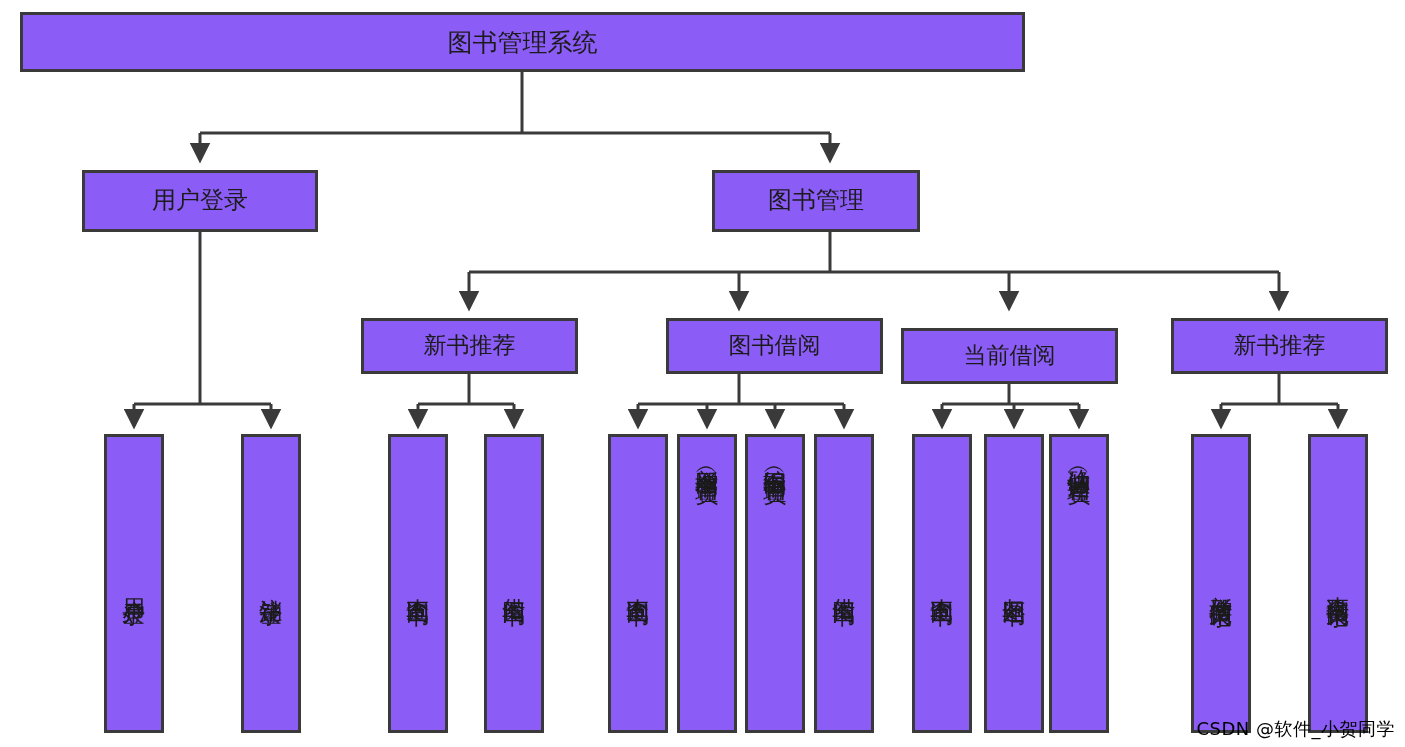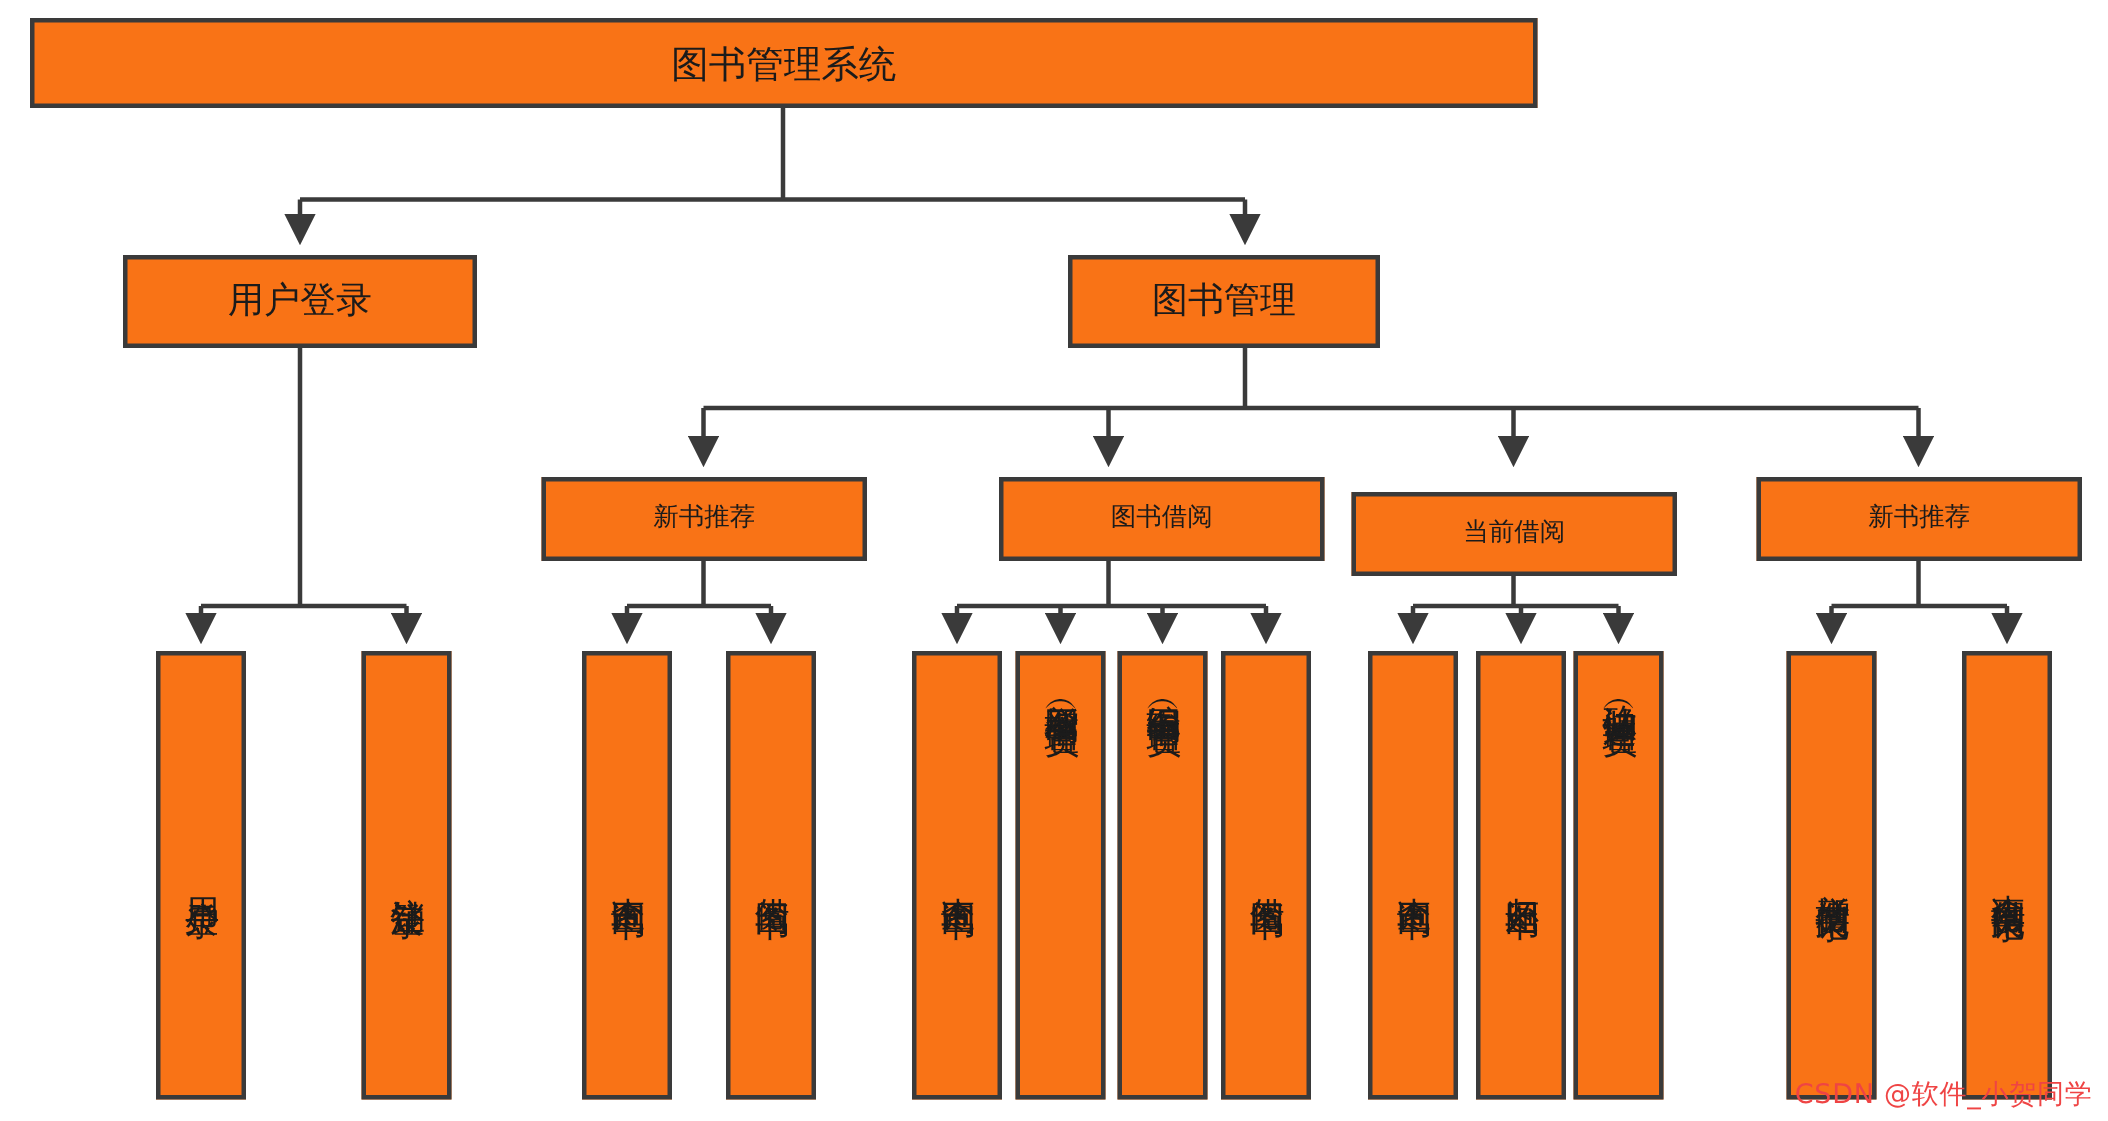--- a/index.html
+++ b/index.html
@@ -20,21 +20,21 @@
     position: absolute;
     left: 0; top: 0;
     width: 1405px;
     height: 747px;
     pointer-events: none;
   }
   .node {
     position: absolute;
     box-sizing: border-box;
     border: 3px solid #3a3a3a;
-    background: #f97316;
+    background: #8b5cf6;
     display: flex;
     align-items: center;
     justify-content: center;
     color: #1b1b1b;
     line-height: 1.16;
     text-align: left;
   }
   .node.horiz {
     writing-mode: horizontal-tb;
   }
@@ -59,31 +59,32 @@
     width: 1005px;
     height: 60px;
     font-size: 25px;
   }
   .lvl2 {
     height: 62px;
     font-size: 24px;
   }
   .lvl3 {
     height: 56px;
-    font-size: 17px;
+    font-size: 23px;
+    font-family: Liberation Serif, serif;
   }
   .leaf {
     font-size: 23px;
   }
   #watermark {
     position: absolute;
     right: 10px;
     bottom: 6px;
     font-size: 18px;
-    color: #ef4444;
+    color: #000000;
     letter-spacing: 0.5px;
     white-space: nowrap;
   }
 </style>
 </head>
 <body>
 
 <div id="stage">
 
   <svg id="edges" viewBox="0 0 1405 747" width="1405" height="747" xmlns="http://www.w3.org/2000/svg">

